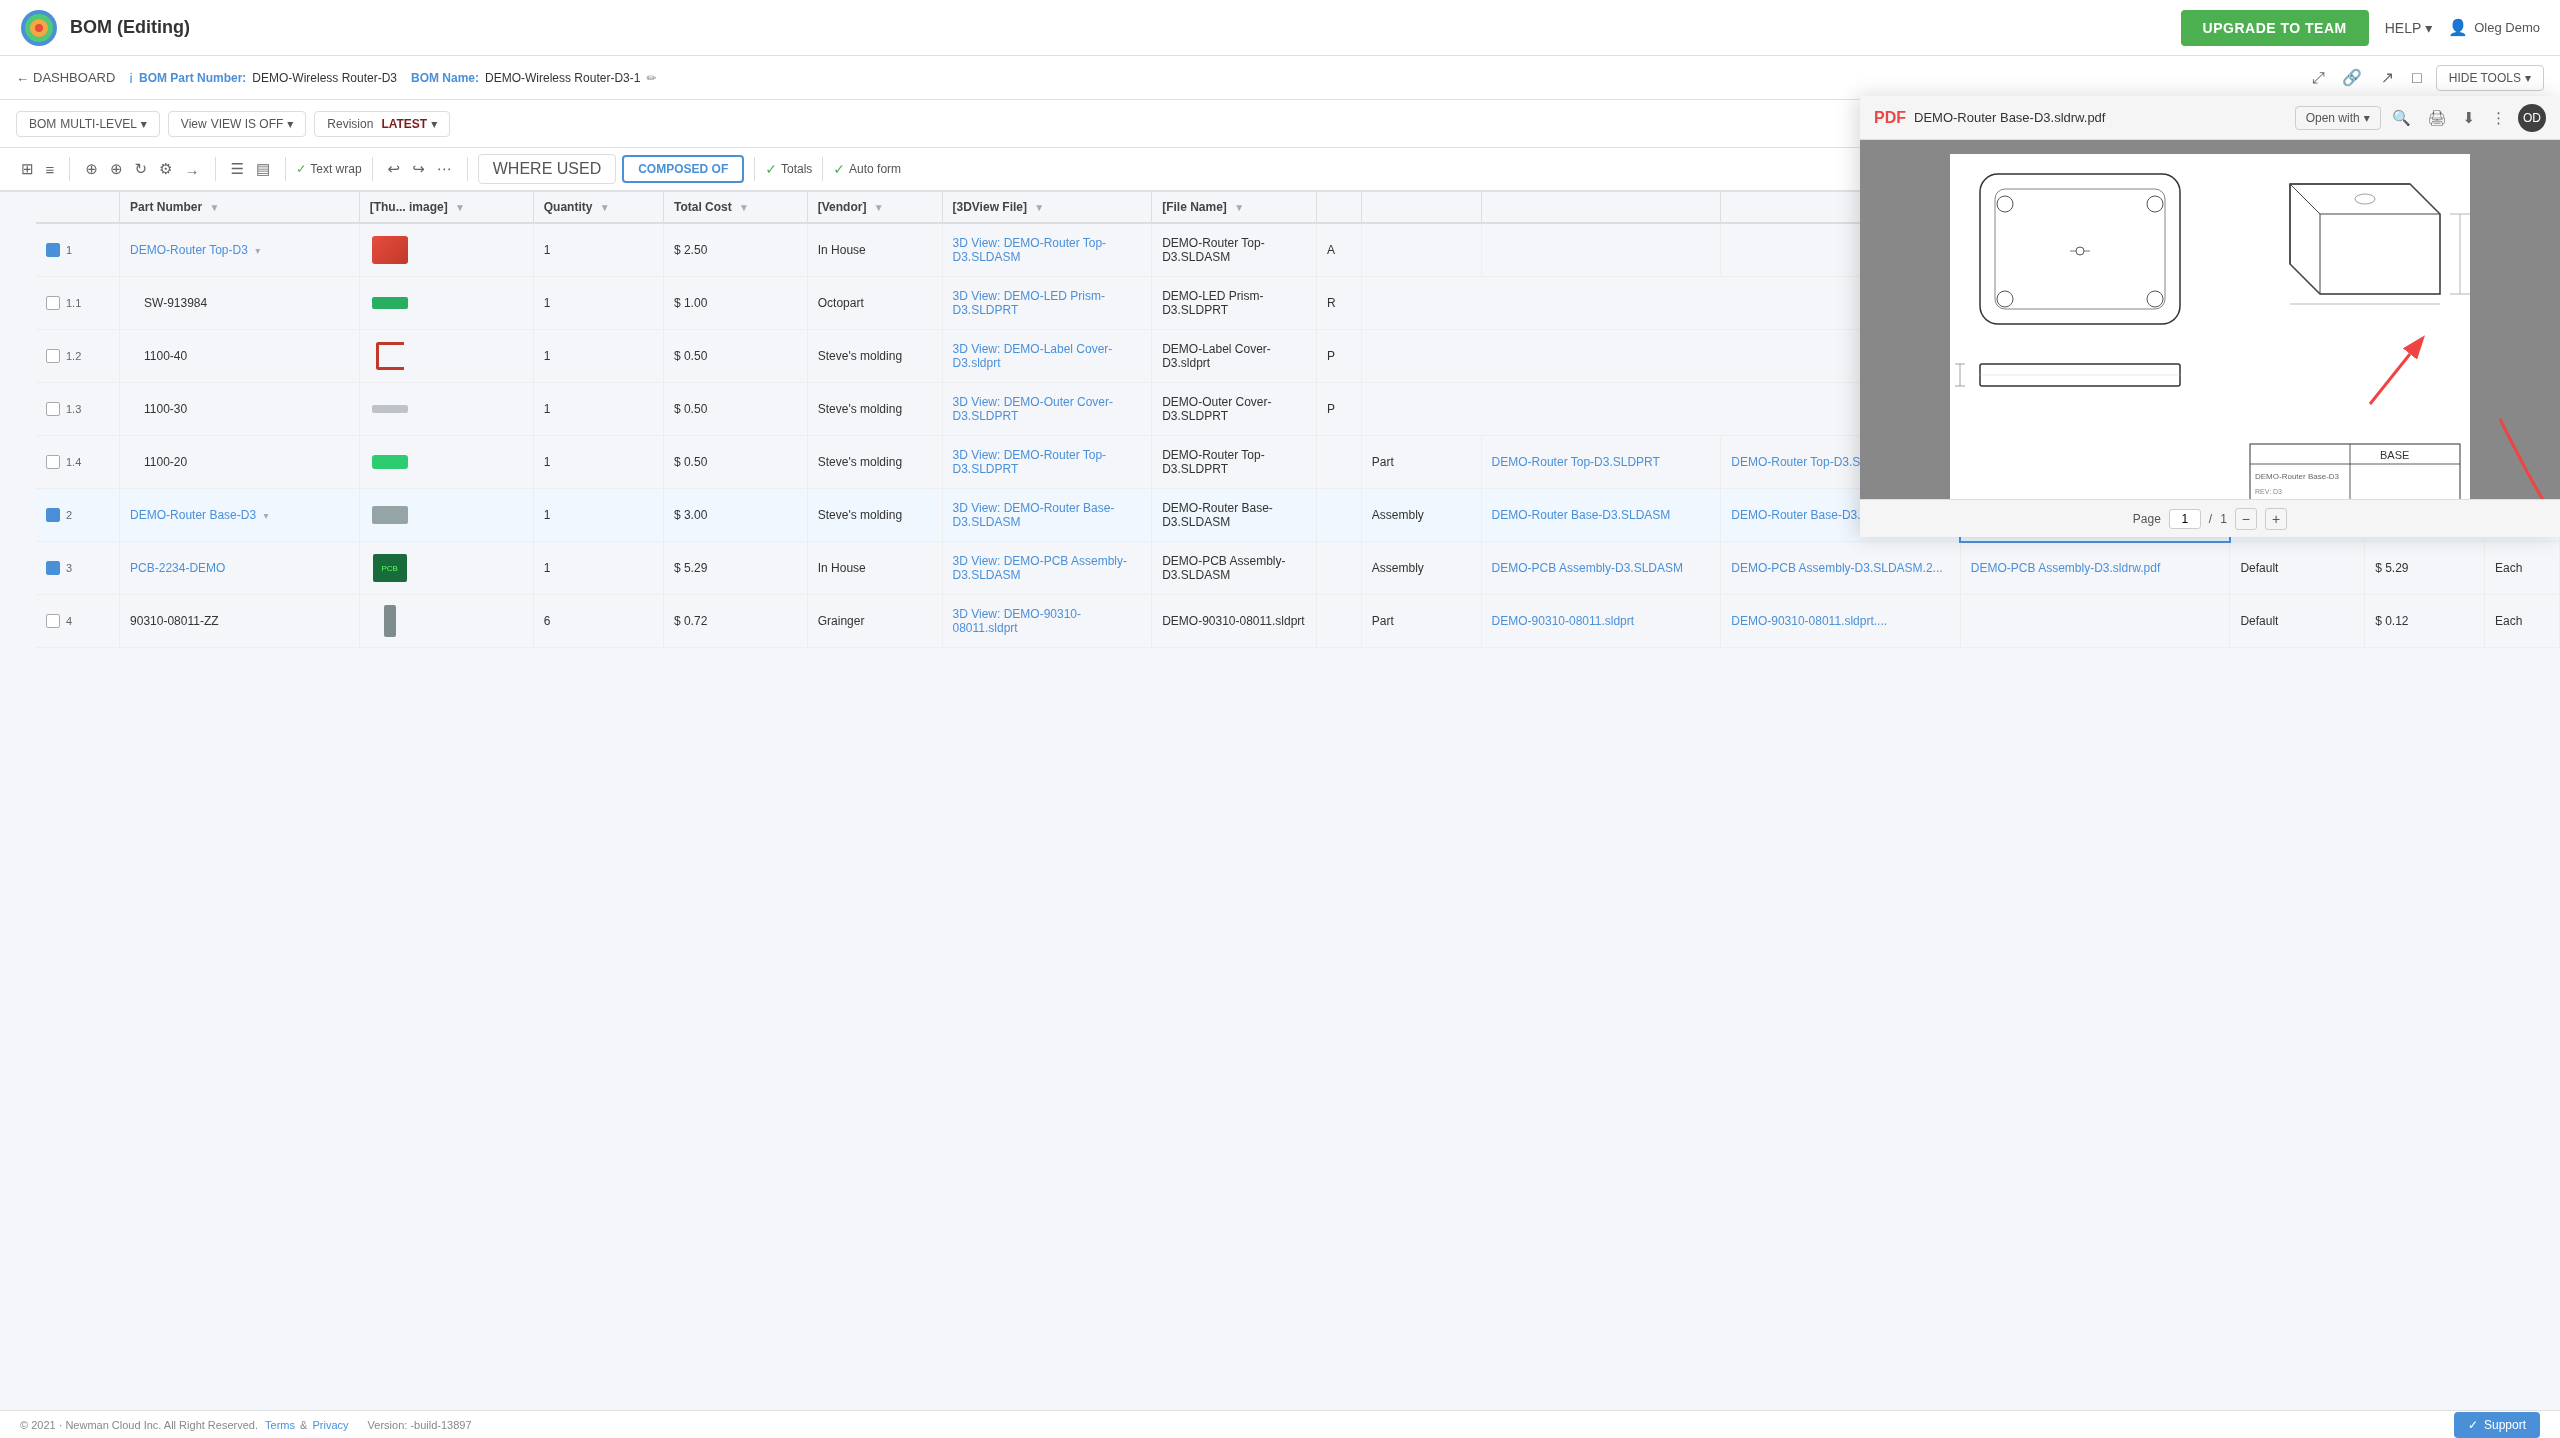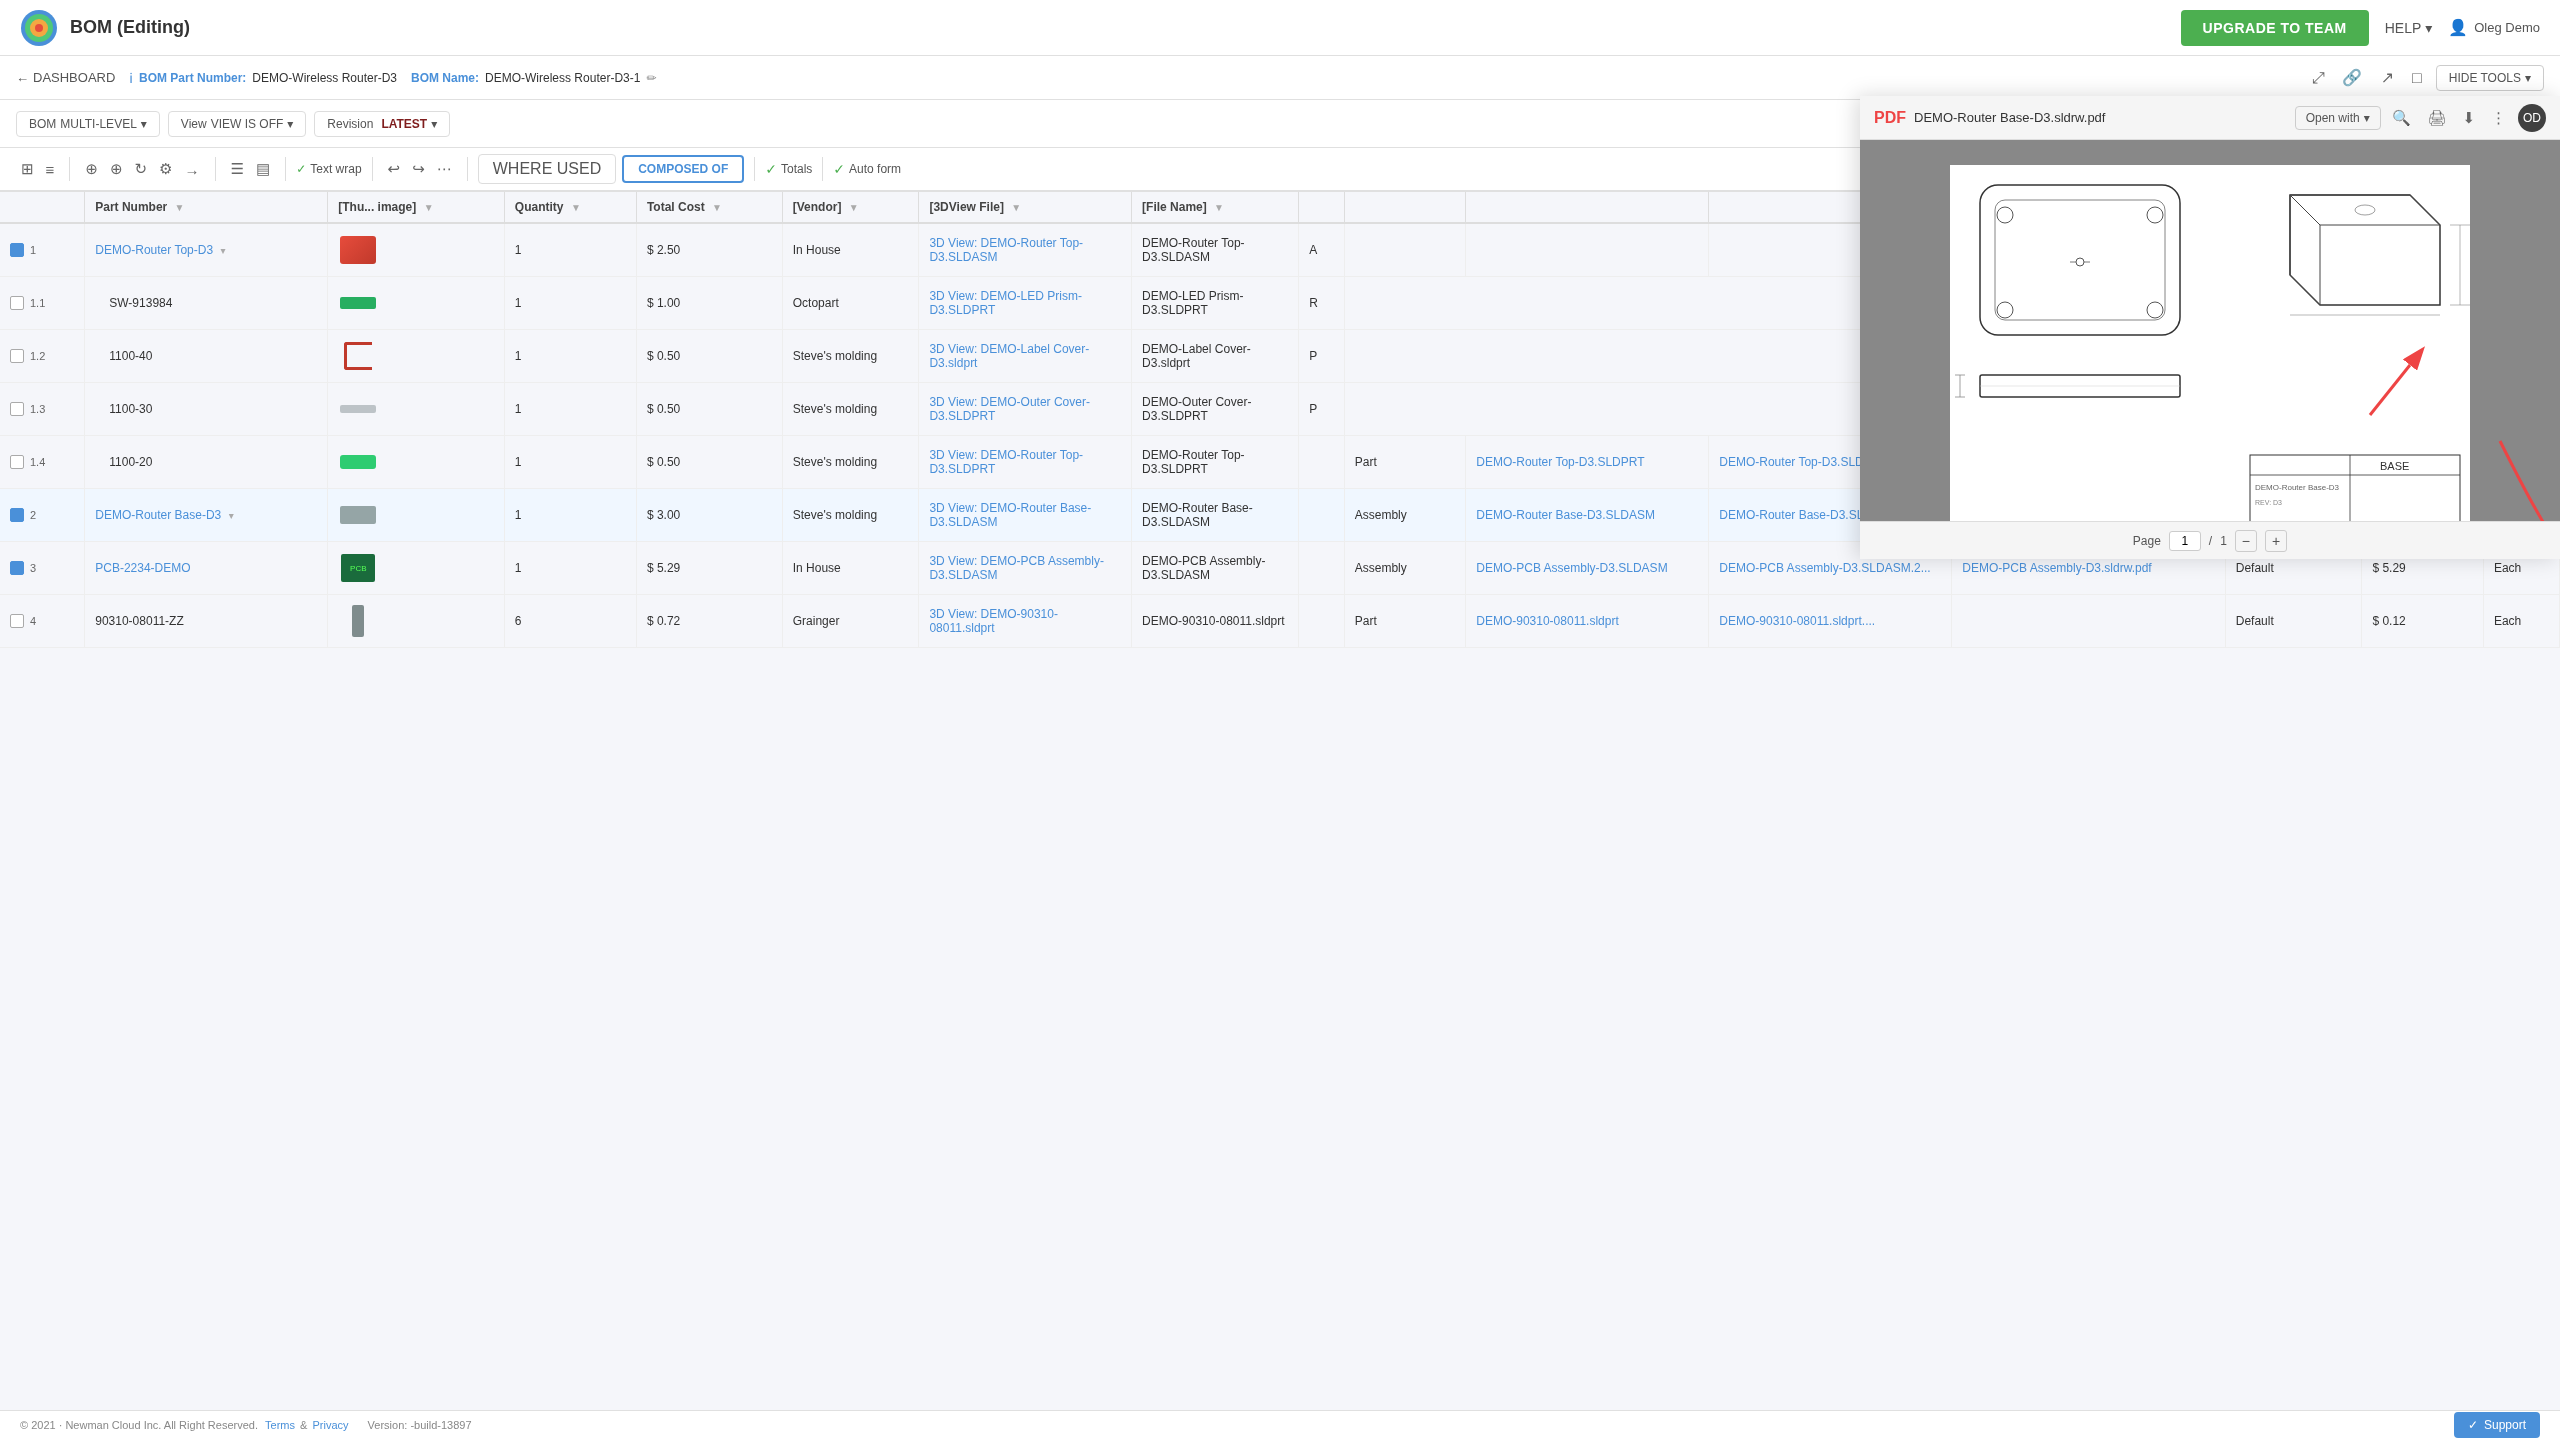--- a/index.html
+++ b/index.html
@@ -60,21 +60,21 @@
     
     .secondary-toolbar {
       display: flex; align-items: center;
       background: #fff; height: 44px; padding: 0 16px; gap: 6px;
       border-bottom: 2px solid #e0e0e0;
     }
     .icon-group { display: flex; align-items: center; gap: 2px; }
     .sm-btn { background: none; border: none; color: #666; cursor: pointer; font-size: 15px; padding: 4px 5px; border-radius: 3px; }
 
     
-    .main-content { display: flex; height: calc(100vh - 200px); overflow: hidden; }
+    .main-content { display: flex; height: calc(100vh - 200px); overflow: hidden; margin-left: 36px; }
     .bom-table { width: 100%; border-collapse: collapse; font-size: 12px; }
     .bom-table thead th {
       background: #f5f6fa; border-bottom: 2px solid #ddd; border-right: 1px solid #ddd;
       padding: 8px 10px; text-align: left; font-weight: 600; color: #444;
       white-space: nowrap; position: sticky; top: 0; z-index: 10;
     }
     .bom-table td {
       border-bottom: 1px solid #eee; border-right: 1px solid #eee;
       padding: 6px 10px; vertical-align: middle;
     }
@@ -95,21 +95,21 @@
       background: #f5f5f5; padding: 8px 14px;
       border-bottom: 1px solid #ddd; height: 44px;
     }
     .pdf-header-left { display: flex; align-items: center; gap: 8px; }
     .pdf-icon { color: #e44; font-size: 16px; font-weight: bold; }
     .pdf-title { font-size: 13px; color: #333; font-weight: 500; }
     .pdf-header-right { display: flex; align-items: center; gap: 8px; }
     .open-with-btn { background: none; border: 1px solid #ccc; border-radius: 4px; padding: 4px 10px; font-size: 12px; color: #555; cursor: pointer; display: flex; align-items: center; gap: 4px; }
     .pdf-icon-btn { background: none; border: none; color: #666; cursor: pointer; font-size: 15px; padding: 4px; }
     .pdf-body { flex: 1; background: #888; display: flex; align-items: center; justify-content: center; overflow: hidden; position: relative; }
-    .pdf-canvas { background: #e5e5e5; width: 520px; height: 331px; margin: 25px auto; display: block; position: relative; }
+    .pdf-canvas { background: #e5e5e5; width: 520px; height: 331px; margin: 14px auto; display: block; position: relative; }
     .pdf-footer {
       display: flex; align-items: center; justify-content: center; gap: 8px;
       background: #f5f5f5; padding: 6px; border-top: 1px solid #ddd; height: 38px;
     }
     .page-label { font-size: 12px; color: #555; }
     .page-input { width: 32px; text-align: center; border: 1px solid #ccc; border-radius: 3px; padding: 2px; font-size: 12px; }
     .zoom-btn { background: none; border: 1px solid #ccc; border-radius: 3px; padding: 2px 6px; cursor: pointer; font-size: 14px; color: #555; }
 
     
     .highlight-cell { border: 2px solid #4a90d9 !important; background: #e8f4ff !important; }

